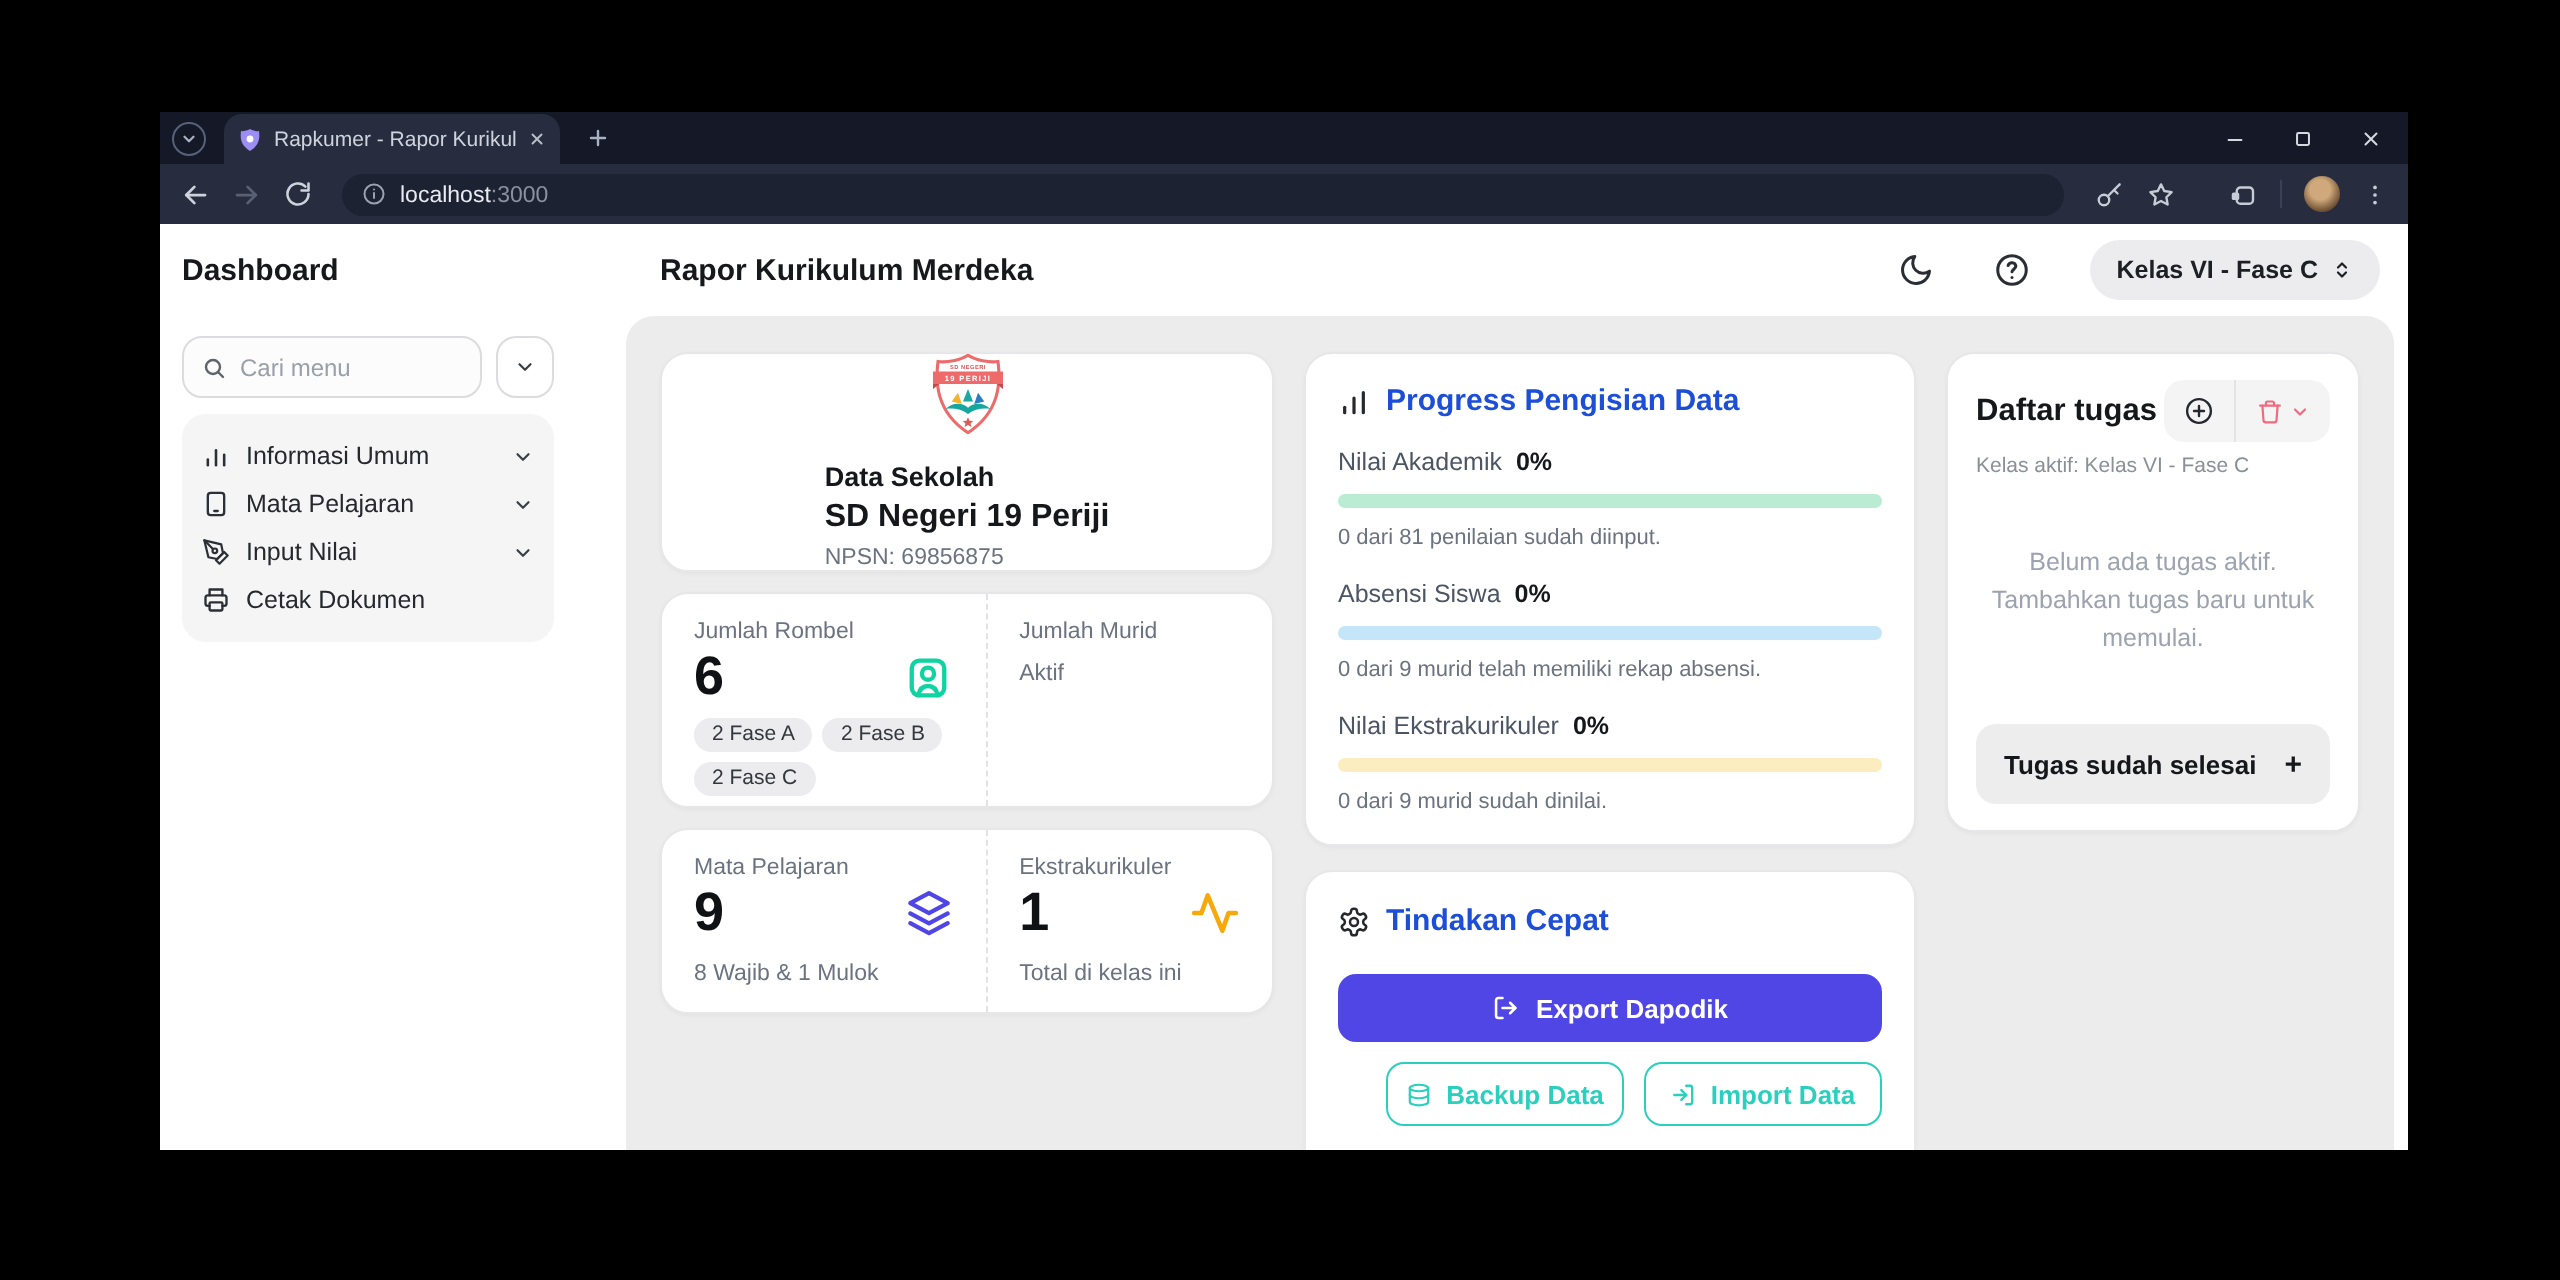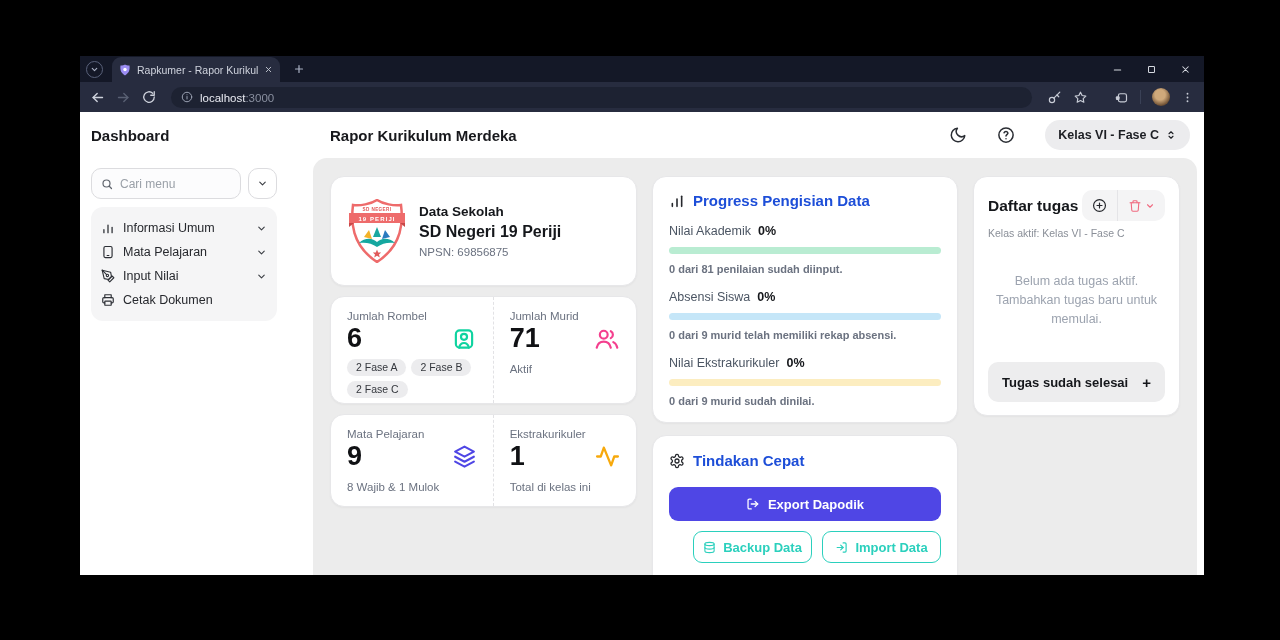--- a/index.html
+++ b/index.html
@@ -61,21 +61,21 @@
   .menu-item .mi-chev { margin-left:auto; display:flex; color:#3a3d43; }
 
   .mainpanel { position:absolute; left:233px; top:46px; right:7px; bottom:0; background:#ececec;
     border-radius:14px 14px 0 0; padding:18px 17px; display:flex; gap:15px; overflow:hidden; }
   .card { background:#fff; border:1px solid #e7e7e9; border-radius:14px;
     box-shadow:0 1px 2px rgba(0,0,0,.04); }
 
   .col1 { width:308px; } .col2 { width:307px; } .col3 { width:207px; }
 
   
-  .school-card { height:110px; display:flex; align-items:center; gap:14px; padding:0 18px; margin-bottom:10px; }
+  .school-card { height:110px; display:flex; align-items:center; gap:14px; padding:0 18px; margin-bottom:10px;flex-direction:column; }
   .school-label { font-size:13.5px; font-weight:600; color:#15171b; }
   .school-name { font-size:16px; font-weight:800; color:#15171b; margin-top:4px; }
   .school-npsn { font-size:11.5px; color:#6b7280; margin-top:5px; }
 
   
   .stat-card { display:flex; margin-bottom:10px; }
   .stat-card.r2 { height:108px; }
   .stat-card.r3 { height:93px; margin-bottom:0; }
   .stat-half { padding:13px 16px 0 16px; }
   .stat-half.left { width:53%; }
@@ -92,21 +92,21 @@
   .progress-card { padding:15px 16px; margin-bottom:12px; }
   .card-title-row { display:flex; align-items:center; gap:8px; }
   .card-title { font-size:15px; font-weight:800; color:#1d4ed8; }
   .title-ic { display:flex; color:#26282d; }
   .prog-item { margin-top:15px; }
   .prog-label-row { display:flex; align-items:baseline; gap:7px; }
   .prog-label { font-size:12.5px; color:#4b5563; }
   .prog-pct { font-size:12.5px; font-weight:700; color:#15171b; }
   .prog-track { height:7px; border-radius:6px; margin-top:9px; overflow:hidden; }
   .prog-fill { height:100%; background:rgba(0,0,0,.25); }
-  .prog-desc { font-size:11px; color:#6b7280; margin-top:9px;font-weight:bold; }
+  .prog-desc { font-size:11px; color:#6b7280; margin-top:9px; }
 
   
   .actions-card { padding:16px; height:160px; }
   .btn-export { margin-top:18px; width:100%; height:34px; border:none; border-radius:9px;
     color:#fff; font-size:13px; font-weight:700; display:flex; align-items:center; justify-content:center;
     gap:8px; cursor:pointer; font-family:inherit; }
   .btn-row { display:flex; gap:10px; margin-top:10px; }
   .btn-outline { flex:1; height:32px; background:#fff; border:1px solid; border-radius:9px;
     font-size:13px; font-weight:700; display:flex; align-items:center; justify-content:center;
     gap:7px; cursor:pointer; font-family:inherit; }
@@ -377,31 +377,20 @@
                   </span>
             </div>
             <div class="badges">
               <span class="badge">2 Fase A</span>
               <span class="badge">2 Fase B</span>
               <span class="badge">2 Fase C</span>
             </div>
           </div>
           <div class="stat-half right">
             <div class="stat-label">Jumlah Murid</div>
-            <div class="stat-row">
-              <span class="stat-value">71</span>
-              <span class="stat-ic" style="color: rgb(244, 63, 142);">
-                    <svg width="26" height="26" viewBox="0 0 24 24" fill="none" stroke="currentColor" stroke-width="2" stroke-linecap="round" stroke-linejoin="round">
-                      <circle cx="9" cy="8" r="3.6"></circle>
-                      <path d="M2.5 20c.8-3.6 3.3-5.6 6.5-5.6s5.7 2 6.5 5.6"></path>
-                      <path d="M15.5 4.8a3.6 3.6 0 0 1 0 6.4"></path>
-                      <path d="M17.8 14.9c1.9.9 3.2 2.7 3.7 5.1"></path>
-                    </svg>
-                  </span>
-            </div>
             <div class="stat-sub">Aktif</div>
           </div>
         </div>
 
         <div class="card stat-card r3">
           <div class="stat-half left">
             <div class="stat-label">Mata Pelajaran</div>
             <div class="stat-row">
               <span class="stat-value">9</span>
               <span class="stat-ic" style="color: rgb(79, 70, 229);">

